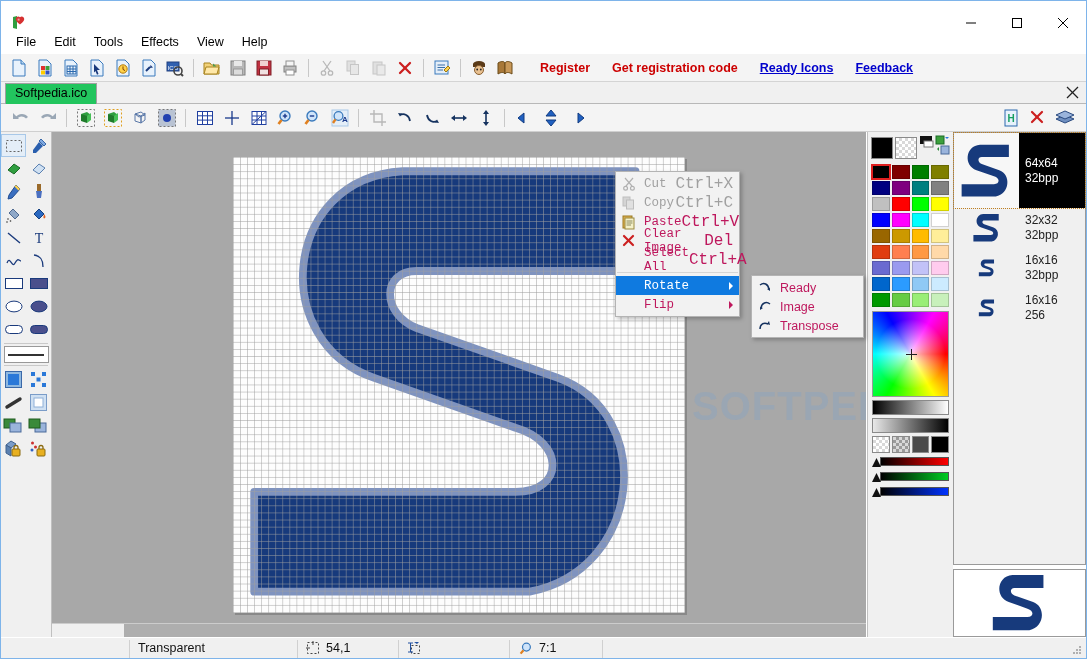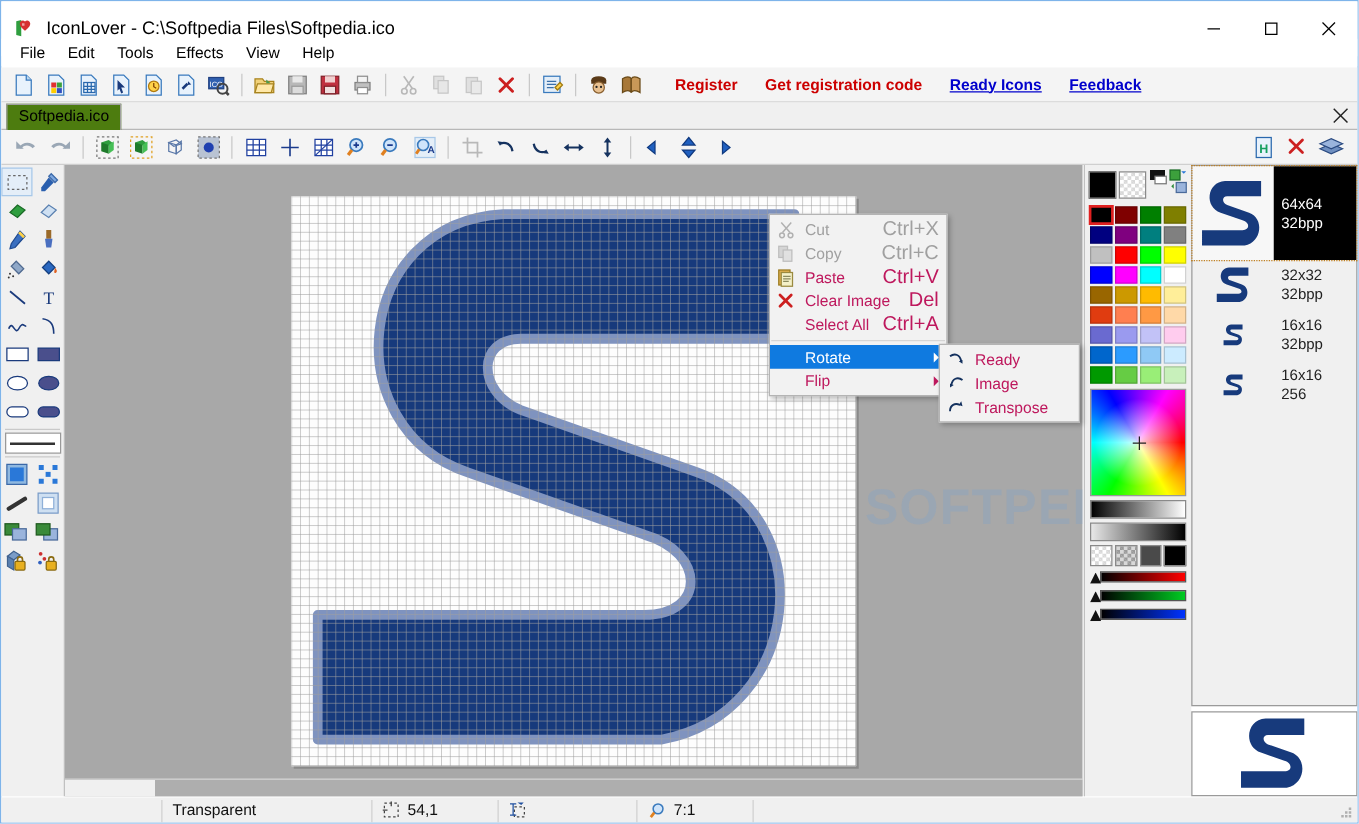--- a/index.html
+++ b/index.html
@@ -74,21 +74,21 @@
   .tb-link.u { color: #0000cc; text-decoration: underline; }
 
   
   #tabstrip {
     position: absolute; left: 0; top: 81px; width: 1085px; height: 22px;
     background: #f0f0f0; border-bottom: 1px solid #b8b8b8;
   }
   #tab0 {
     position: absolute; left: 4px; top: 1px; height: 21px;
     padding: 2px 9px 0 9px;
-    background: #4d7c0f; border: 1px solid #a0a0a0; border-bottom: none;
+    background: #22c55e; border: 1px solid #a0a0a0; border-bottom: none;
     font-size: 12.5px; color: #000;
   }
   #tabclose {
     position: absolute; right: 6px; top: 2px; width: 16px; height: 16px;
     display: flex; align-items: center; justify-content: center;
     font-size: 15px; color: #222;
   }
 
   
   #toolbar2 {
@@ -220,24 +220,24 @@
     position: absolute; left: 0; top: 637px; width: 1085px; height: 20px;
     background: #f0f0f0; display: flex; align-items: flex-end;
     font-size: 12.5px; color: #111;
   }
   .sb-sep { width: 1px; height: 18px; background: #d0d0d0; }
   .sb-cell { height: 20px; display: flex; align-items: center; padding: 0 8px; white-space: nowrap; }
   #sb-grip { position: absolute; right: 3px; bottom: 2px; width: 12px; height: 12px; }
 
   
   #ctxmenu {
-    position: absolute; left: 614px; top: 170px; width: 143px;
+    position: absolute; left: 614px; top: 170px; width: 125px;
     background: #f2f2f2; border: 1px solid #b4b4b4;
     box-shadow: 2px 2px 4px rgba(0,0,0,.25);
-    padding: 2px 0; z-index: 50;
+    padding: 2px 0; z-index: 50; font-family: Liberation Mono, monospace;
   }
   .mi {
     height: 19px; display: flex; align-items: center;
     font-size: 12.5px; color: #be185d; position: relative; padding-left: 28px; padding-right: 6px;
   }
   .mi.disabled { color: #a0a0a0; }
   .mi.hl { background: #0f7ae0; color: #fff; }
   .mi .mi-ico { position: absolute; left: 5px; top: 2px; width: 16px; height: 16px; }
   .mi .mi-acc { margin-left: auto; font-size: 16px; }
   .mi .mi-arrow {
@@ -263,21 +263,20 @@
 <div id="app">
 
   <div id="titlebar">
     <div id="title-icon">
       <svg width="18" height="18" viewBox="0 0 18 18">
         <path d="M2 3 L6 2 L6 15 L2 14 Z" fill="#2f9e3f"></path>
         <path d="M9 3.2c-1.6-1.6-4.2-.4-4.2 1.8 0 2.4 3 4.4 4.2 5.6 1.2-1.2 4.2-3.2 4.2-5.6 0-2.2-2.6-3.4-4.2-1.8z" fill="#d63030"></path>
         <rect x="6.6" y="4.6" width="2" height="2" fill="#f0a0a0"></rect>
       </svg>
     </div>
-    <div id="title-text">IconLover - C:\Softpedia Files\Softpedia.ico</div>
     <div id="wincontrols">
       <div class="wbtn">
         <svg width="12" height="12" viewBox="0 0 12 12">
             <line x1="1" y1="6" x2="11" y2="6" stroke="#000" stroke-width="1"></line>
           </svg>
       </div>
       <div class="wbtn">
         <svg width="12" height="12" viewBox="0 0 12 12">
             <rect x="1.5" y="1.5" width="9" height="9" fill="none" stroke="#000" stroke-width="1"></rect>
           </svg>

